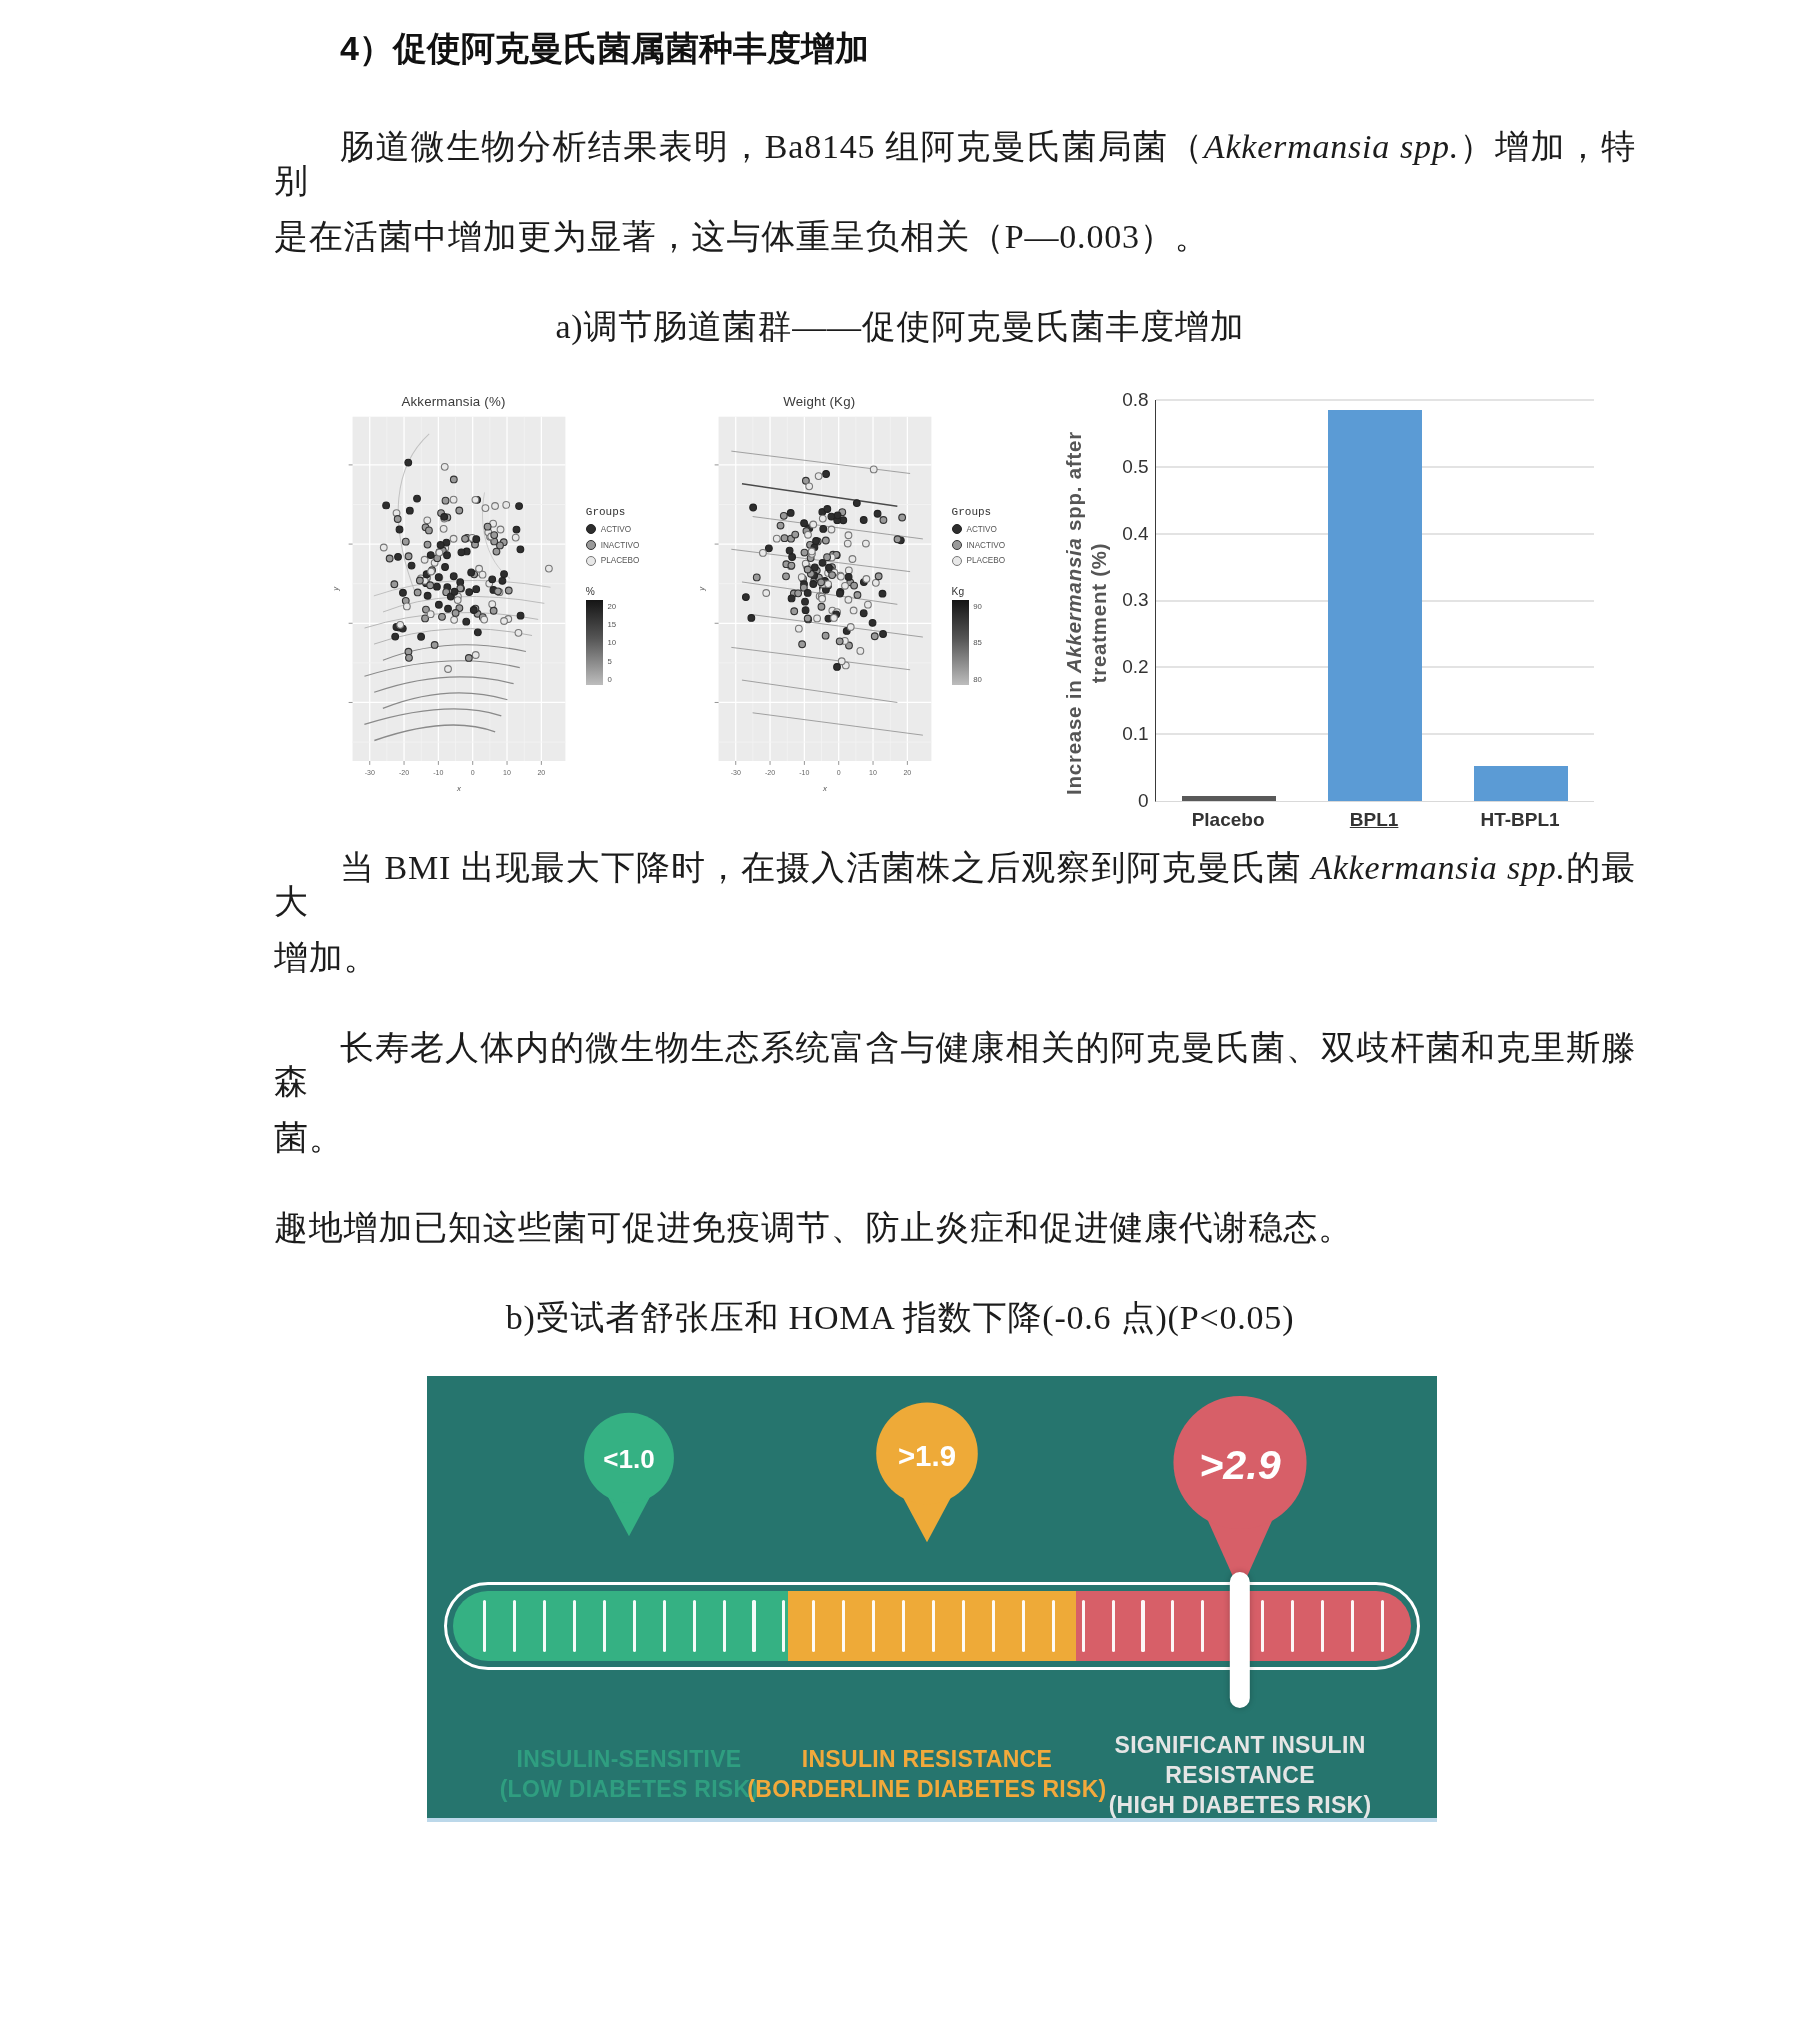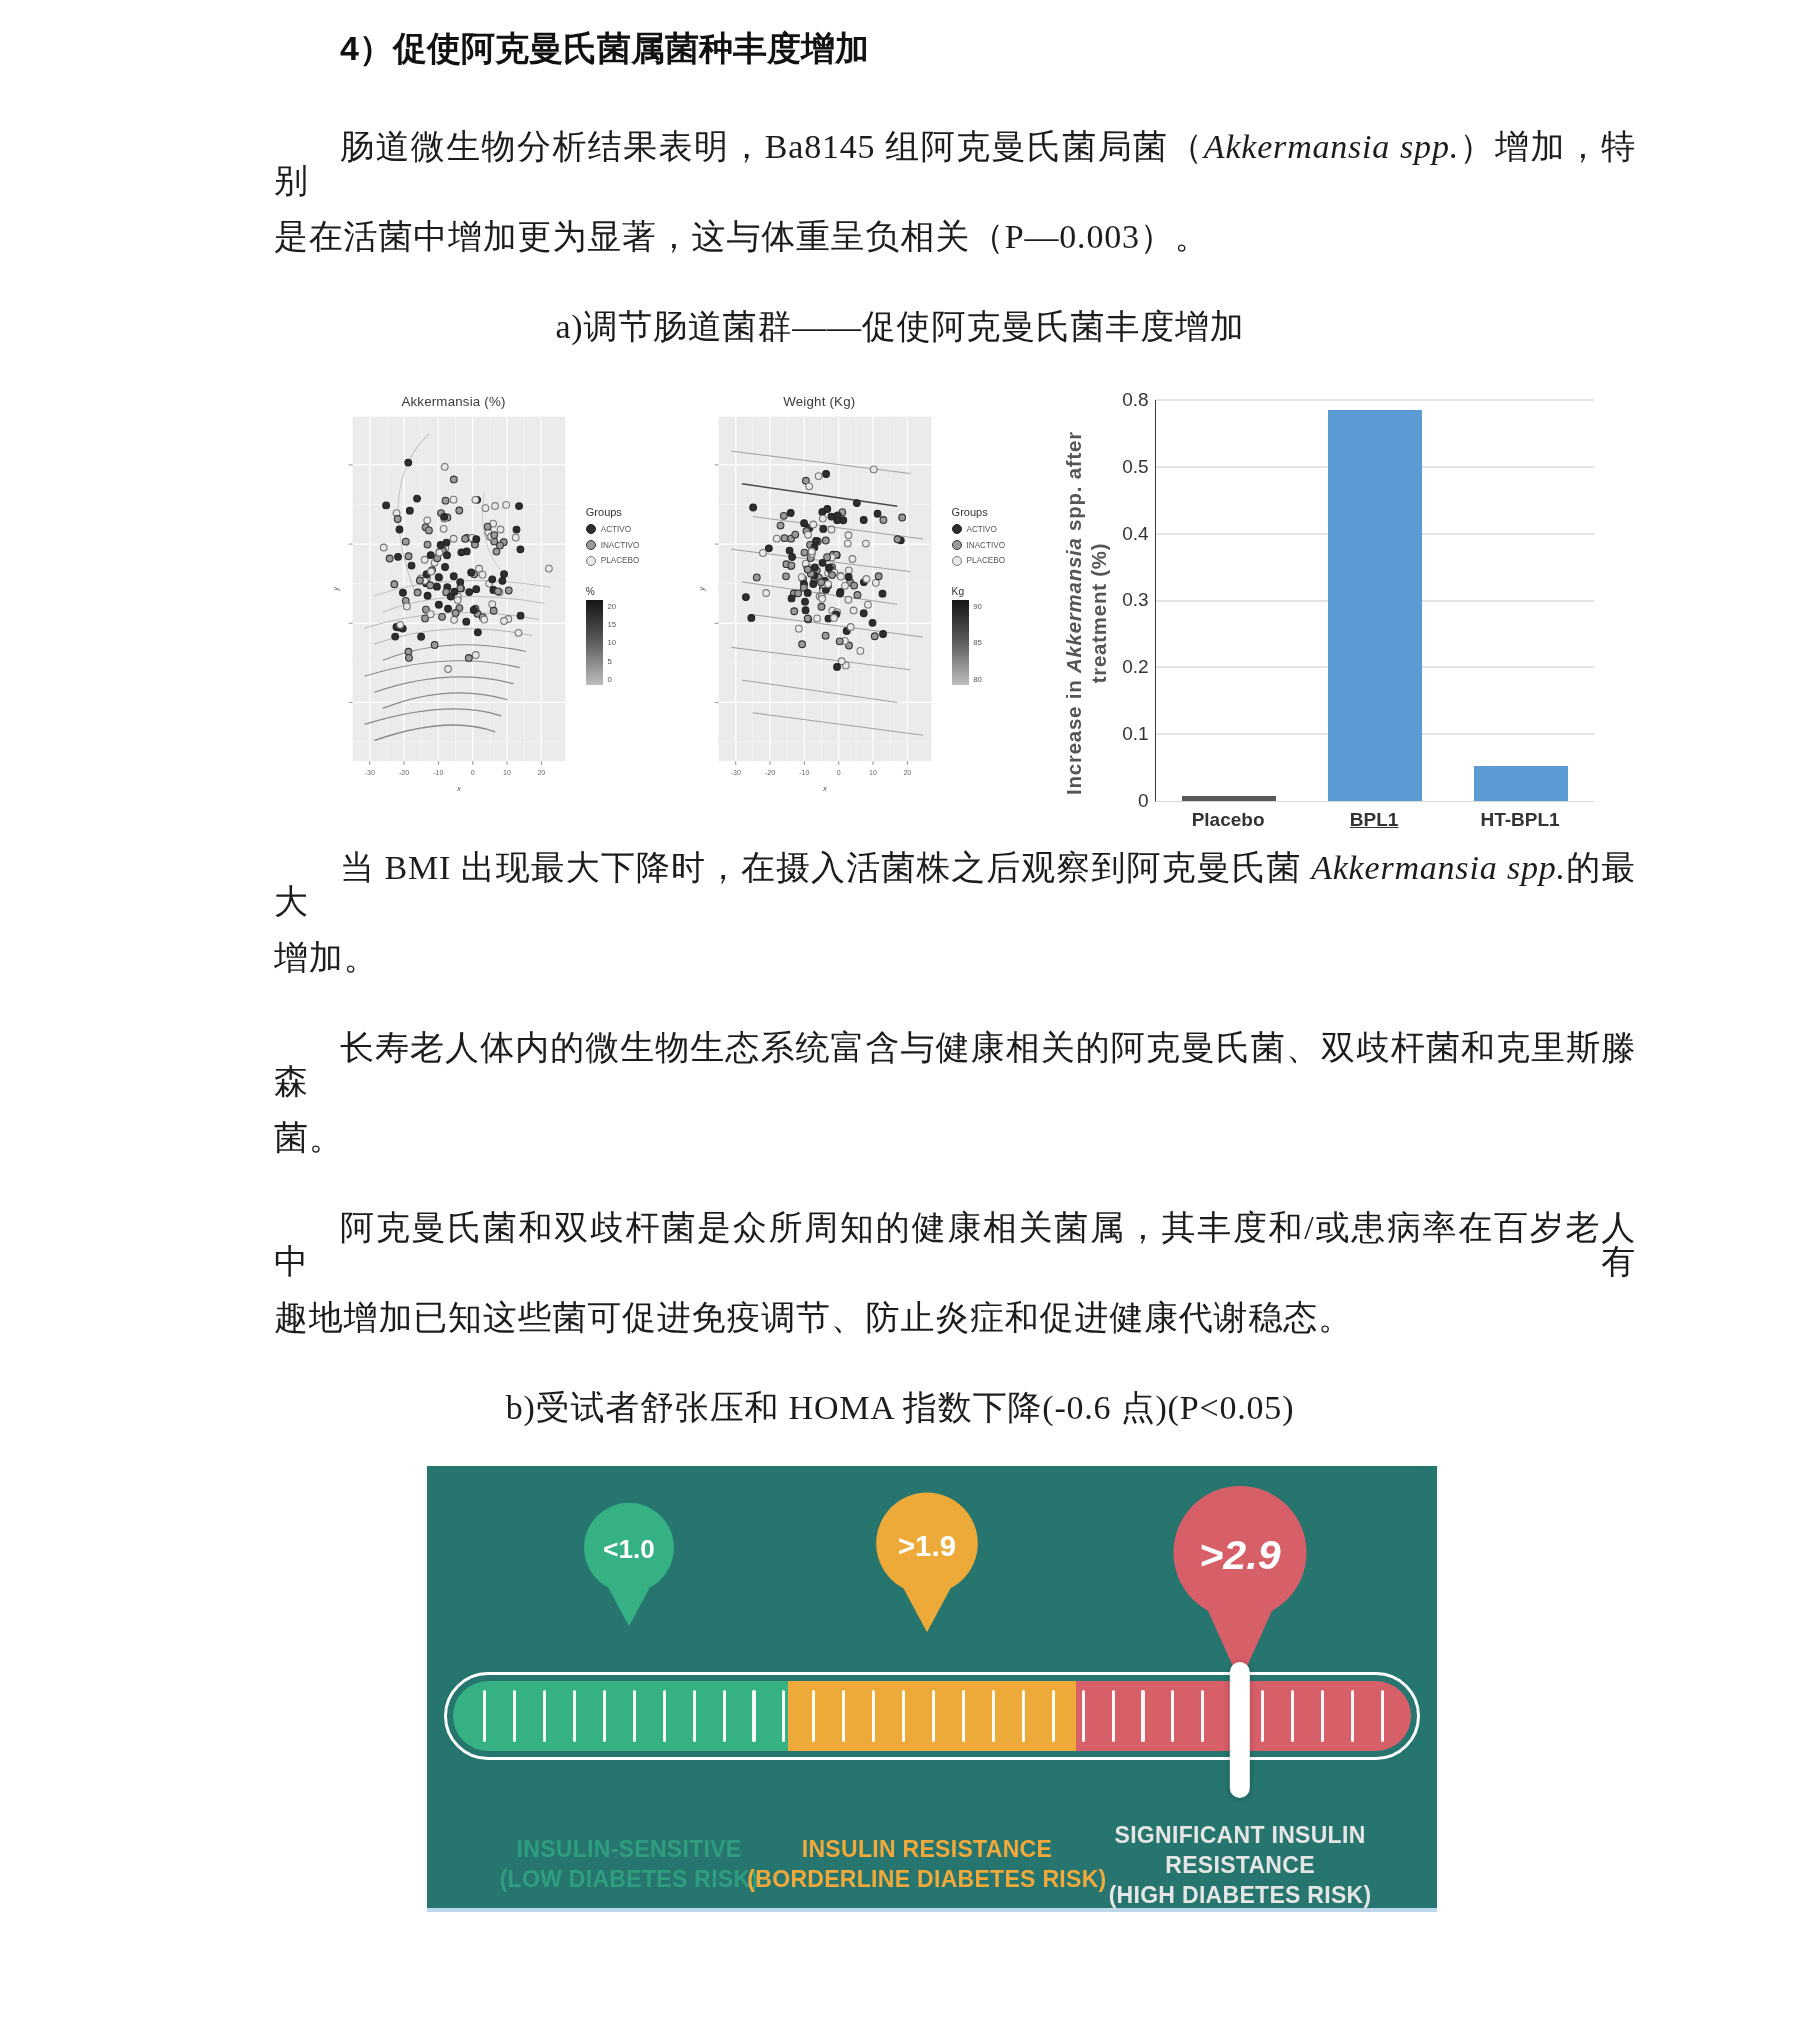--- a/index.html
+++ b/index.html
@@ -19,21 +19,21 @@
   .caption-b{margin-top:14px;text-align:right;}
   i{font-style:italic;}
 
   
   .figure-a{margin:45px 0 0 55px;width:1299px;height:462px;display:flex;gap:28px;
             font-family:"Liberation Sans", sans-serif;}
   .sc-panel{display:flex;gap:7.8px;}
   .sc-plotcol{width:249px;}
   .sc-title{font-size:13.3px;color:#3a3a3a;text-align:center;margin:4.7px 0 3.1px 0;letter-spacing:0.2px;}
   .sc-legend{width:81px;padding-top:117px;color:#3c3c3c;}
-  .legend-title{font-size:11px;margin-bottom:6.3px;color:#333;}
+  .legend-title{font-size:11px;margin-bottom:6.3px;color:#333;font-family:Liberation Mono, monospace;}
   .legend-item{display:flex;align-items:center;gap:4.7px;font-size:8.2px;color:#555;margin-bottom:5.5px;}
   .dot{width:10.2px;height:10.2px;border-radius:50%;flex:0 0 10.2px;box-sizing:border-box;}
   .dot-activo{background:#2e2e2e;border:1.2px solid #222;}
   .dot-inactivo{background:#9a9a9a;border:1.2px solid #333;}
   .dot-placebo{background:#e8e8e8;border:1.2px solid #777;}
   .colorbar{margin-top:20.4px;}
   .cb-title{font-size:10.2px;color:#333;margin-bottom:3.1px;}
   .cb-body{display:flex;}
   .cb-grad{width:17px;height:85px;background:linear-gradient(180deg,#151515 0%,#555 45%,#bdbdbd 100%);}
   .cb-ticks{display:flex;flex-direction:column;justify-content:space-between;font-size:7.8px;
@@ -584,21 +584,20 @@
         </div>
       </div>
     </div>
 
     <p class="line jline indent"><span>当 BMI 出现最大下降时，在摄入活菌株之后观察到阿克曼氏菌 </span><i>Akkermansia spp.</i><span>的最大</span></p>
     <p class="line">增加。</p>
 
     <p class="line jline indent pgap">长寿老人体内的微生物生态系统富含与健康相关的阿克曼氏菌、双歧杆菌和克里斯滕森</p>
     <p class="line">菌。</p>
 
-    <p class="line jline indent pgap">阿克曼氏菌和双歧杆菌是众所周知的健康相关菌属，其丰度和/或患病率在百岁老人中有</p>
     <p class="line wrapline">趣地增加已知这些菌可促进免疫调节、防止炎症和促进健康代谢稳态。</p>
 
     <p class="caption caption-b">b)受试者舒张压和 HOMA 指数下降(-0.6 点)(P&lt;0.05)</p>
 
     <div class="infographic">
       <div id="ig-markers">
           <div class="ig-marker" style="left: 20%; top: 30px;"><svg width="108" height="135" viewBox="-69 -66.125 138 172.75" xmlns="http://www.w3.org/2000/svg">
               <path d="M -31.625000000000004 41.4 L 0 100.625 L 31.625000000000004 41.4 Z" fill="#35b183"></path>
               <circle cx="0" cy="0" r="57.5" fill="#35b183"></circle>
               <text x="0" y="13.799999999999999" font-size="33.349999999999994" font-weight="bold" fill="#ffffff" text-anchor="middle" font-family="Liberation Sans, sans-serif">&lt;1.0</text>

